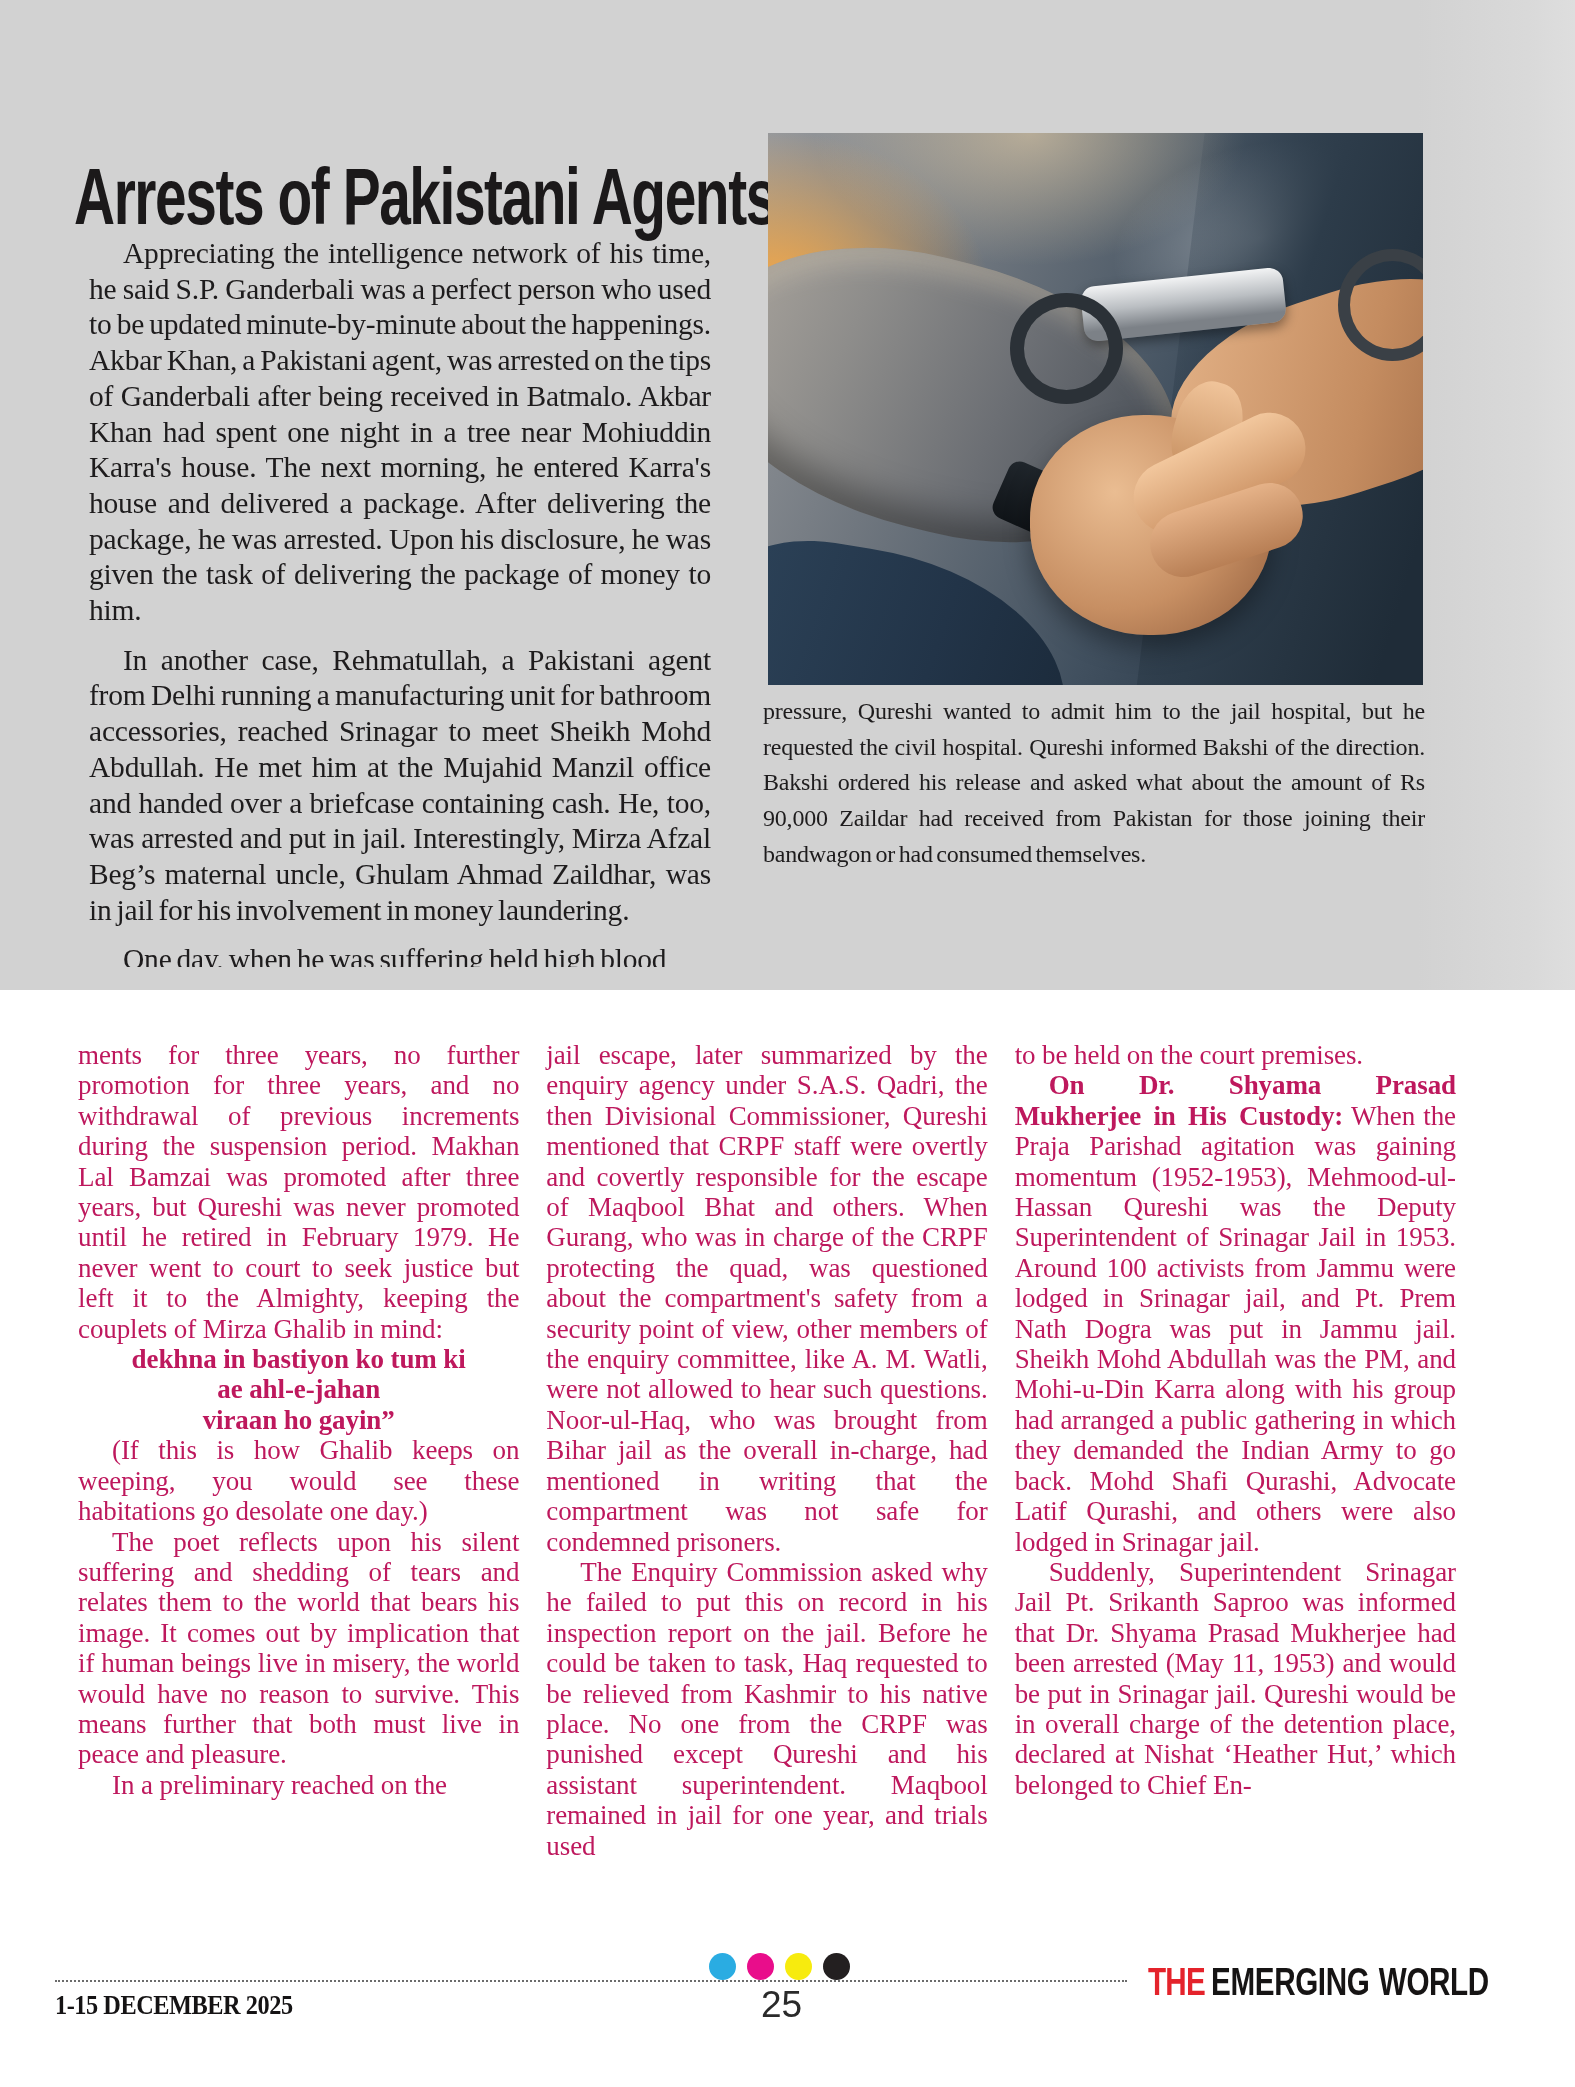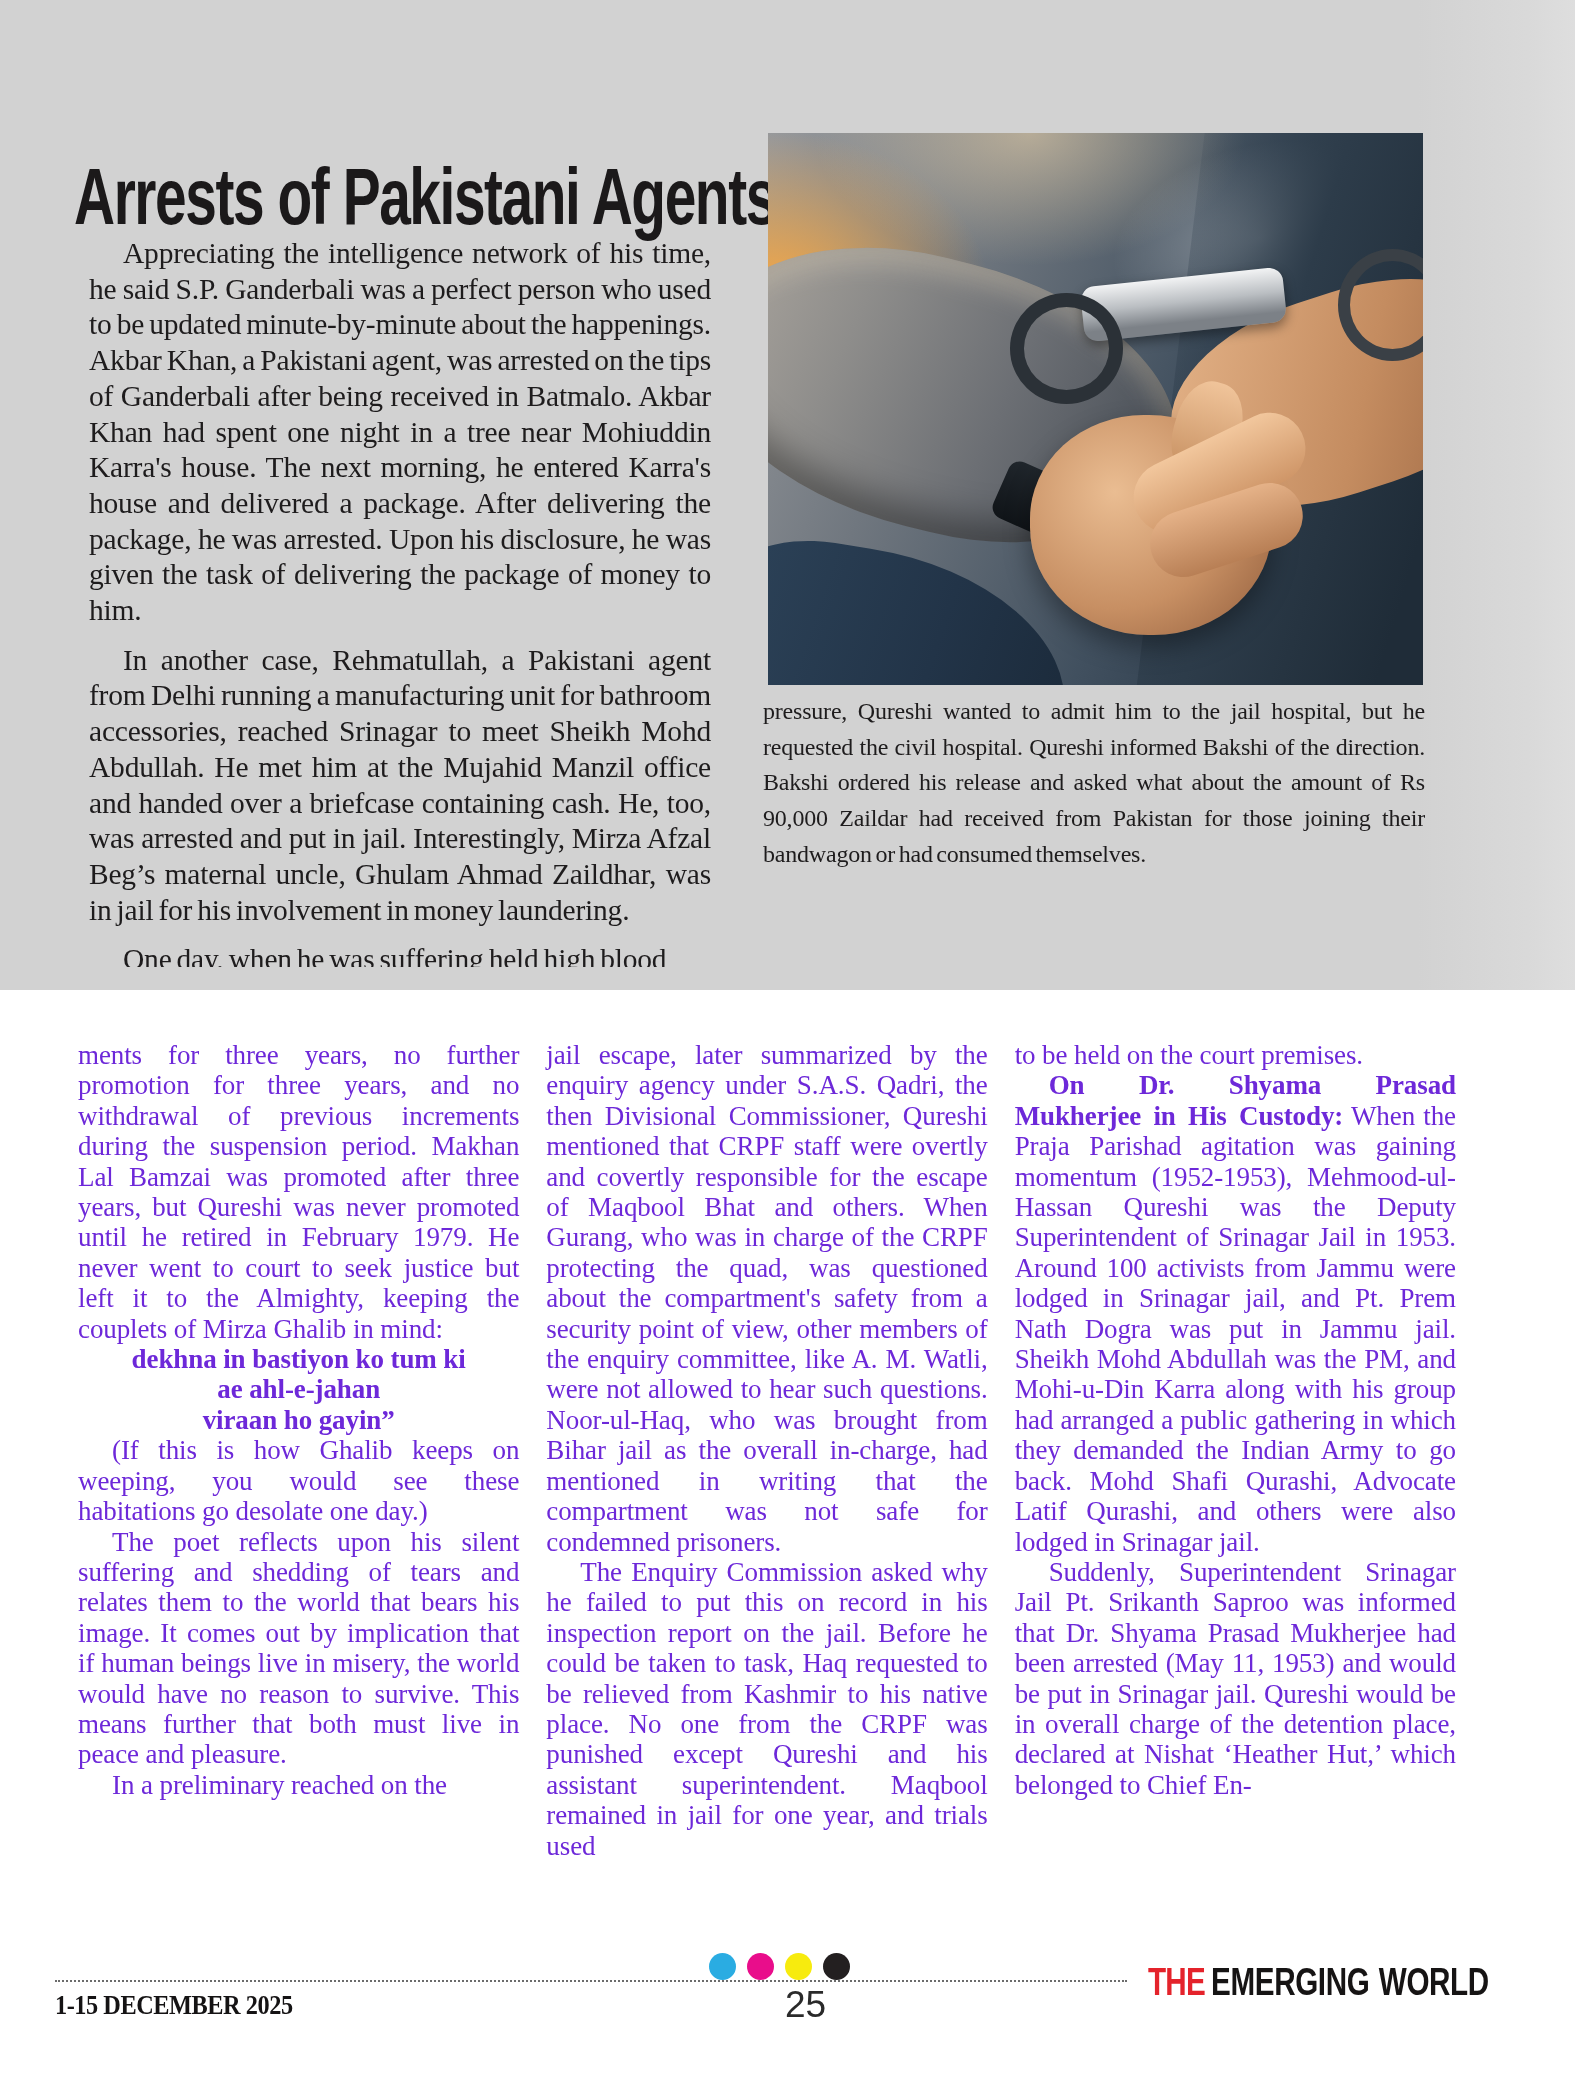--- a/index.html
+++ b/index.html
@@ -59,36 +59,36 @@
             background:linear-gradient(180deg,#f0c49a,#c68f60);}
   .ph-handcuff{left:48%;top:26%;width:31%;height:10%;transform:rotate(-6deg);border-radius:14px;
                background:linear-gradient(180deg,#f2f3f4,#babec2 45%,#7c8187 82%);
                box-shadow:0 5px 12px rgba(0,0,0,.4);}
   .ph-ring1{left:37%;top:29%;width:13%;height:15%;border:14px solid #2b3137;border-radius:50%;}
   .ph-ring2{left:87%;top:21%;width:13%;height:16%;border:12px solid #3a4046;border-radius:50%;}
 
   
   .lower{position:absolute;left:78px;top:1040px;width:1378px;height:880px;
          display:flex;gap:27px;overflow:hidden;}
-  .col{flex:1;font-size:27px;line-height:30.4px;text-align:justify;color:#6d28d9;
+  .col{flex:1;font-size:27px;line-height:30.4px;text-align:justify;color:#be185d;
        letter-spacing:-0.1px;}
   .col p{margin:0;text-indent:34px;}
   .col p.noindent{text-indent:0;}
   .couplet{font-weight:700;text-align:center;text-indent:0 !important;}
   .bold-run{font-weight:700;word-spacing:4px;}
 
   
   .foot-rule{position:absolute;left:55px;top:1980px;width:1072px;border-top:2.5px dotted #6b6b6b;}
   .reg-dots{position:absolute;left:709px;top:1953px;display:flex;gap:11px;}
   .cmyk-dot{width:27px;height:27px;border-radius:50%;display:inline-block;}
   .issue-date{position:absolute;left:55px;top:1990px;
               font-family:"Liberation Serif", serif;font-weight:700;font-size:27px;
               letter-spacing:-0.5px;transform:scaleX(.9);transform-origin:left top;color:#151314;}
   .page-number{position:absolute;left:761px;top:1984px;
-               font-family:"Liberation Sans", sans-serif;font-size:37px;color:#2a2a2a;margin-left:24px;}
+               font-family:"Liberation Sans", sans-serif;font-size:37px;color:#2a2a2a;}
   .brand{position:absolute;left:1148px;top:1960px;white-space:nowrap;
          font-family:"Liberation Sans", sans-serif;font-weight:700;font-size:39px;
          letter-spacing:-1px;transform:scaleX(.76);transform-origin:left top;}
   .brand-the{color:#e4232b;margin-right:8px;}
   .brand-rest{color:#161414;letter-spacing:-0.5px;word-spacing:2px;}
 </style>
 </head>
 <body>
 
 <div class="page">

